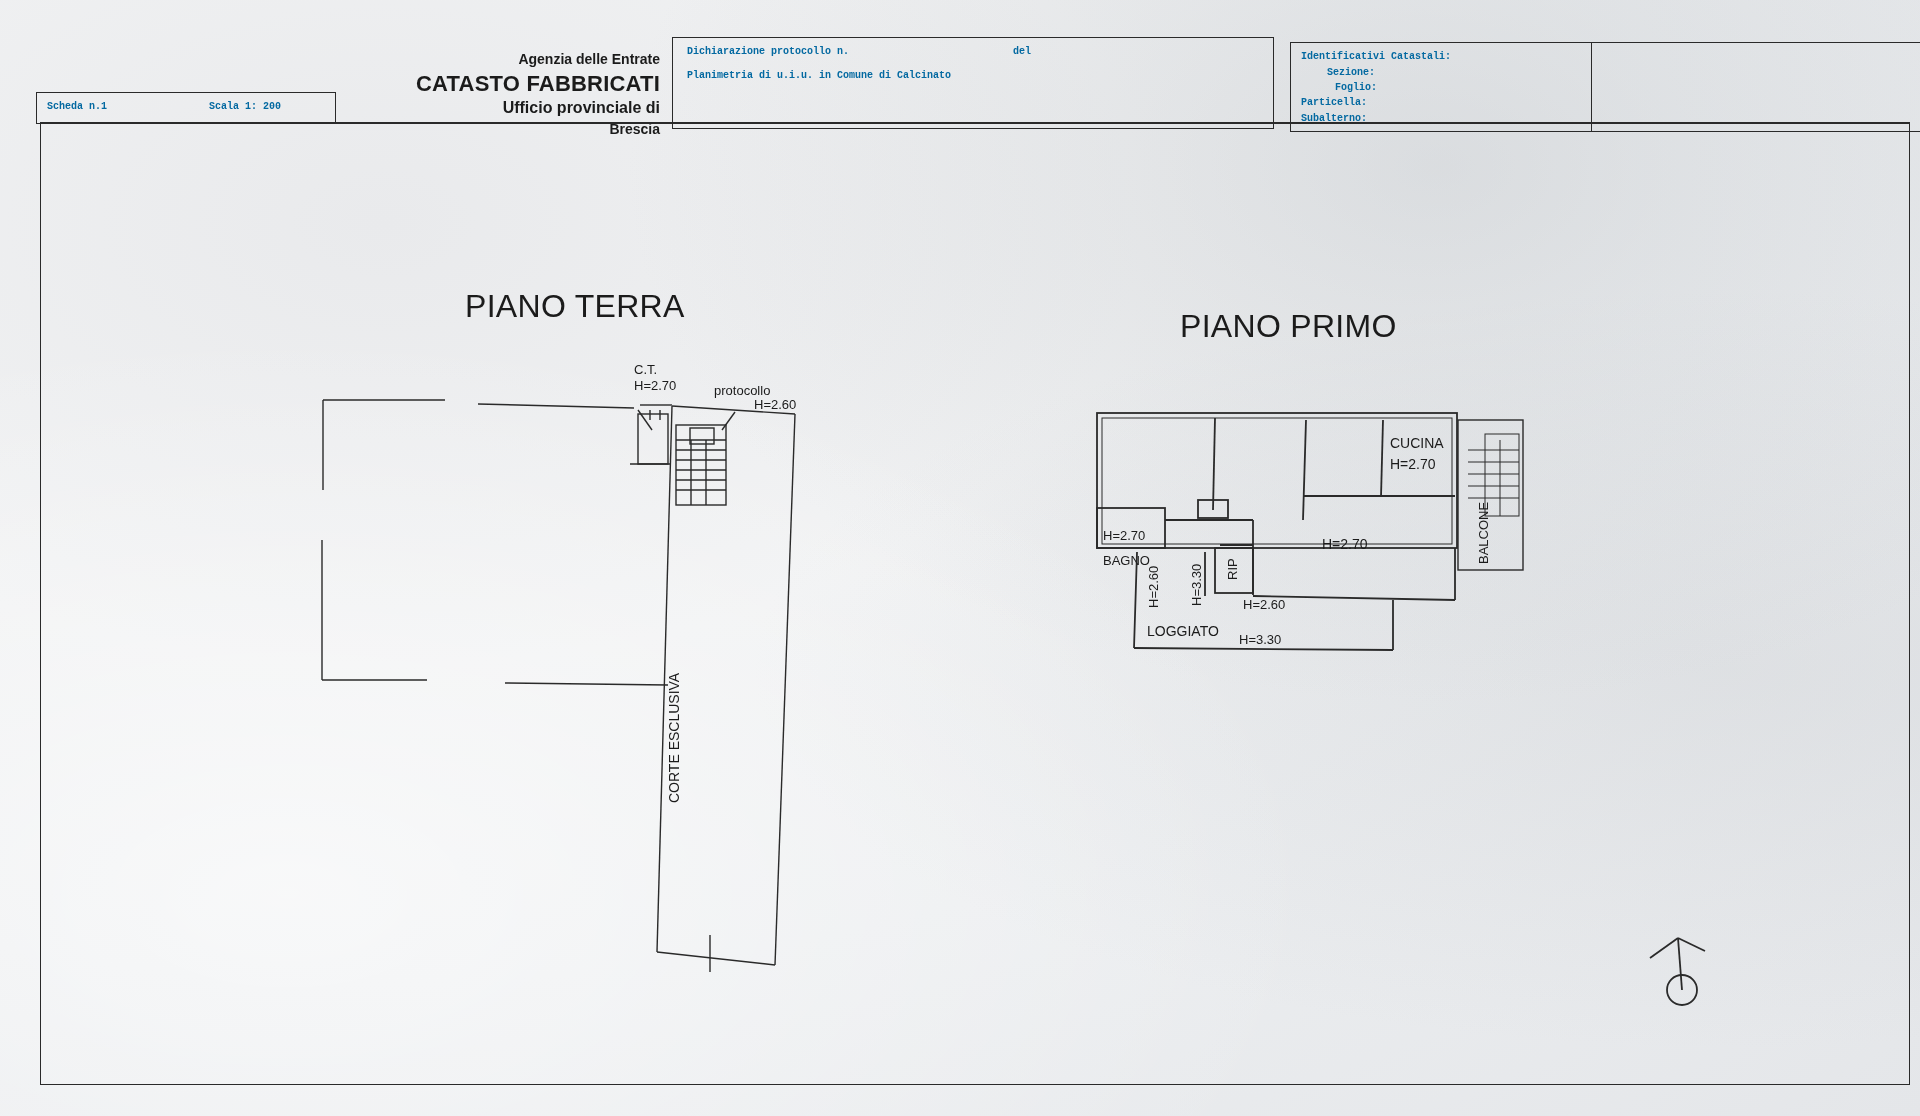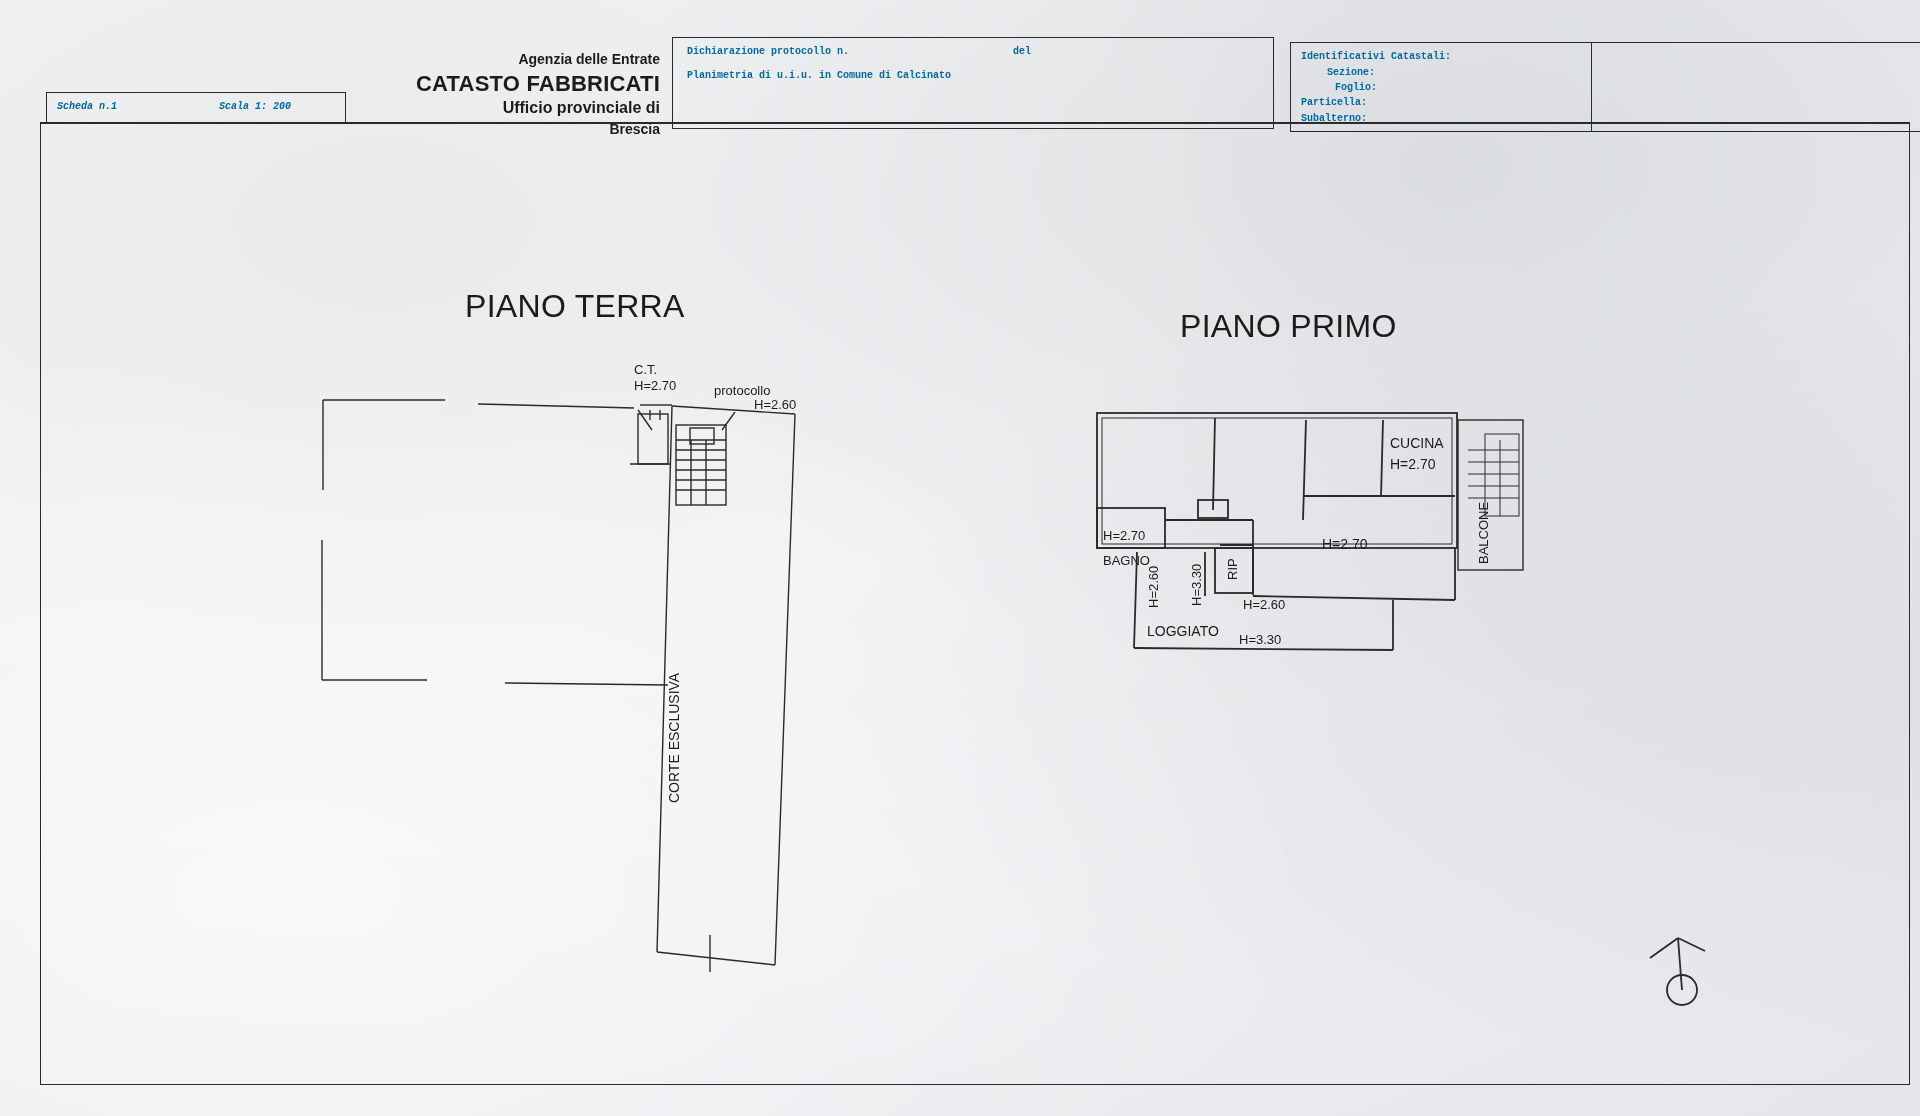--- a/index.html
+++ b/index.html
@@ -16,21 +16,21 @@
       radial-gradient(ellipse at 90% 60%, rgba(200,203,207,0.35) 0%, rgba(255,255,255,0) 40%);
   }
   .abs { position:absolute; }
   .mono { font-family: "Liberation Mono", "DejaVu Sans Mono", monospace; font-weight:bold; color:#0369a1; }
   .box { position:absolute; border:1.5px solid #2a2a2a; }
   .hdr-agency { left:380px; top:32px; width:280px; text-align:right;margin-top:19px; }
   .hdr-agency .l1 { font-size:14px; font-weight:bold; }
   .hdr-agency .l2 { font-size:22px; font-weight:bold; letter-spacing:0.2px; margin-top:4px; }
   .hdr-agency .l3 { font-size:16px; font-weight:bold; margin-top:2px; }
   .hdr-agency .l4 { font-size:14px; font-weight:bold; margin-top:4px; }
-  .scheda-box { left:46px; top:92px; width:298px; height:30px;font-style:italic; }
+  .scheda-box { left:36px; top:92px; width:298px; height:30px; }
   .scheda-box span { position:absolute; top:8px; font-size:10px; }
   .decl-box { left:672px; top:37px; width:600px; height:90px; }
   .decl-box .r1 { position:absolute; left:14px; top:8px; font-size:10px; }
   .decl-box .r1b { position:absolute; left:340px; top:8px; font-size:10px; }
   .decl-box .r2 { position:absolute; left:14px; top:32px; font-size:10px; }
   .id-box { left:1290px; top:42px; width:620px; height:88px;padding-left:28px; }
   .id-box .divider { position:absolute; left:300px; top:0; bottom:0; border-left:1.5px solid #2a2a2a; }
   .id-box .line { position:absolute; font-size:10px; }
   .frame { left:40px; top:122px; width:1868px; height:960px; border:1.5px solid #2a2a2a; border-top:2px solid #2a2a2a; }
   .title { font-size:32px; font-weight:normal; letter-spacing:0.3px; }

